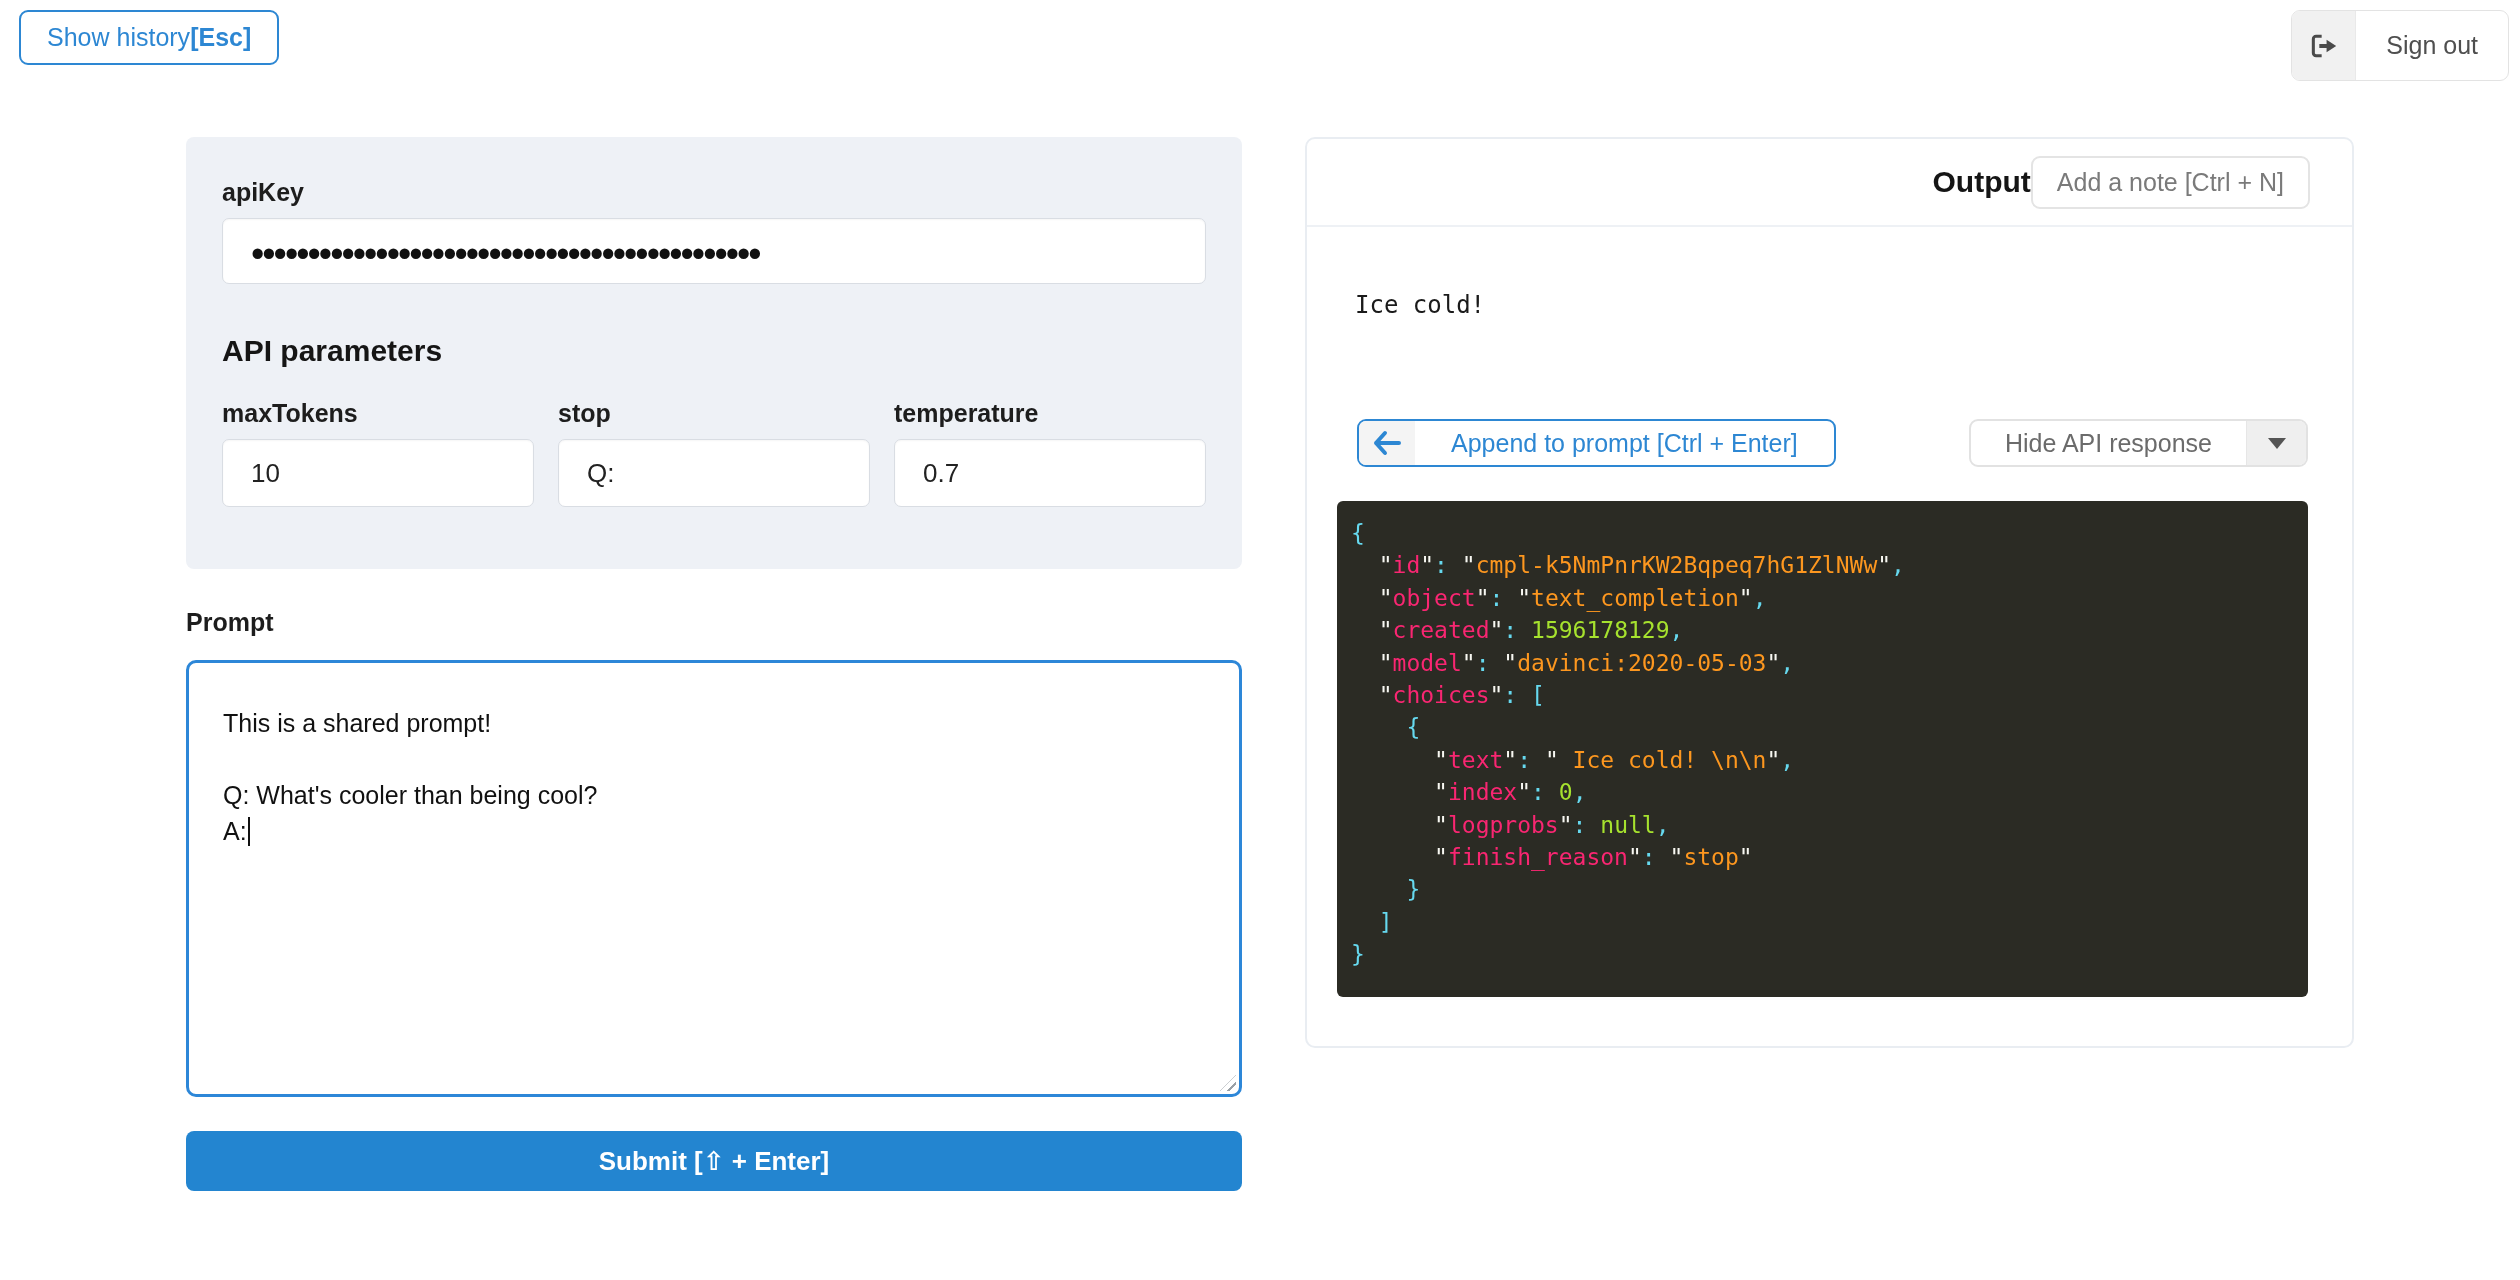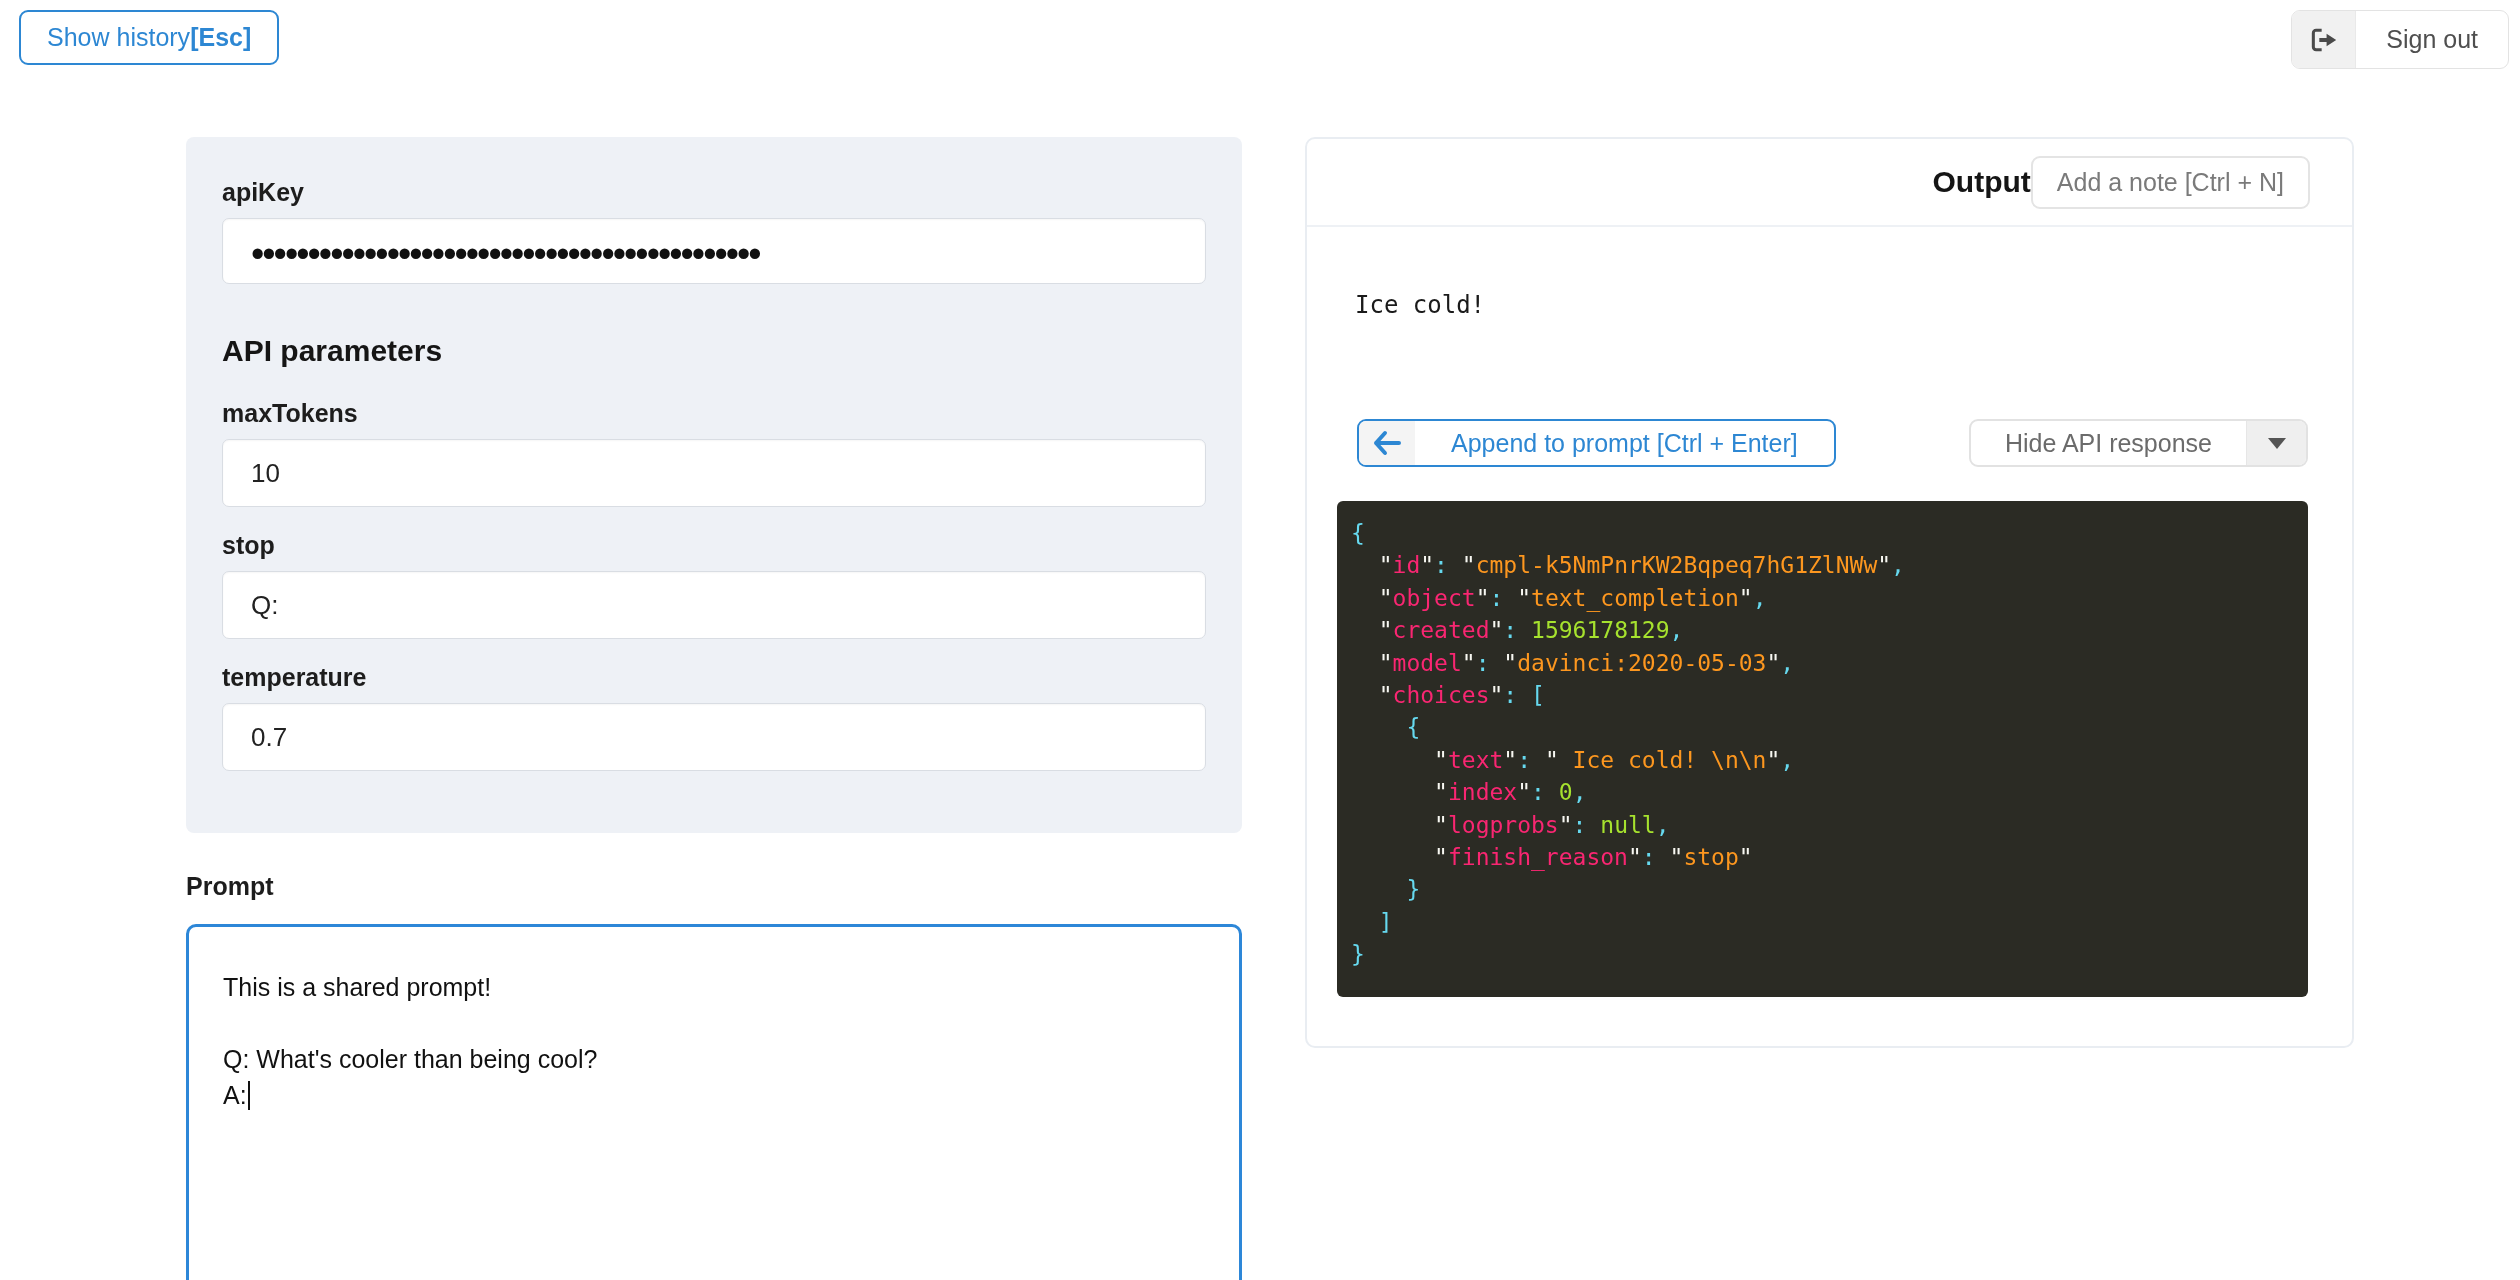--- a/index.html
+++ b/index.html
@@ -18,21 +18,21 @@
   .btn-show-history {
     display: inline-flex; align-items: center; 
     background: #fff; border: 2px solid #2d87d3; border-radius: 9px;
     color: #2d87d3; font-size: 25px; padding: 11px 26px; cursor: pointer;
     font-family: inherit;
   }
   .btn-show-history .shortcut { font-weight: 700; }
   .btn-signout {
     display: inline-flex; align-items: stretch; background: #fff;
     border: 1px solid #e3e3e3; border-radius: 9px; overflow: hidden;
-    cursor: pointer; font-family: inherit; padding: 0; height: 59px;
+    cursor: pointer; font-family: inherit; padding: 0; height: 71px;
   }
   .btn-signout .seg-icon {
     width: 64px; background: #f1f1f1; display: flex; align-items: center; justify-content: center;
     border-right: 1px solid #e9e9e9;
   }
   .btn-signout .seg-label {
     display: flex; align-items: center; padding: 0 30px; color: #4f4f4f; font-size: 25px;
   }
   
   .main { display: flex; margin: 67px 166px 0 186px; gap: 63px; }
@@ -46,21 +46,21 @@
   .field-label { font-size: 25px; font-weight: 700; color: #1d1d1d; display: block; margin-bottom: 11px; }
   .text-input {
     width: 100%; height: 66px; background: #fff; border: 1px solid #d9dde3; border-radius: 7px;
     padding: 0 28px; font-size: 26px; color: #222; font-family: inherit;
     box-shadow: inset 0 1px 2px rgba(0,0,0,0.04);
   }
   .masked-input {
     font-size: 38px; letter-spacing: -2px; padding-top: 6px; color: #111;
   }
   .section-title { font-size: 30px; font-weight: 700; color: #151515; margin: 50px 0 31px 0; }
-  .params-row { display: flex; gap: 24px; flex-direction: column; }
+  .params-row { display: flex; gap: 24px; }
   .params-row .param { flex: 1; }
   .params-row .text-input { height: 68px; }
 
   
   .prompt-label { font-size: 25px; font-weight: 700; color: #1d1d1d; margin: 39px 0 23px 0; }
   .prompt-box {
     position: relative; width: 100%; height: 437px; background: #fff;
     border: 3px solid #2d87d8; border-radius: 10px; padding: 42px 34px; cursor: text;
   }
   .prompt-text { font-size: 25px; line-height: 36px; color: #111; white-space: pre-wrap; }

